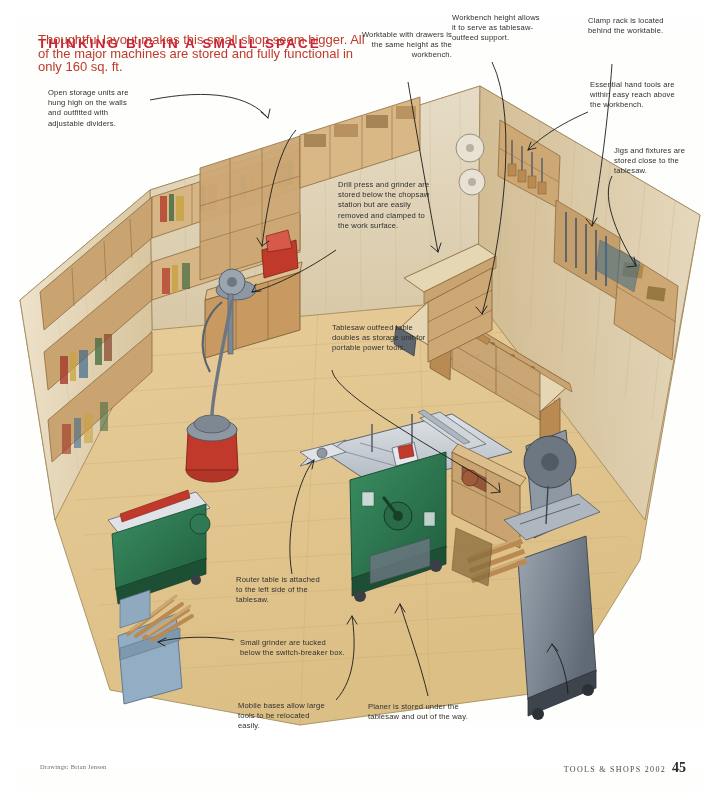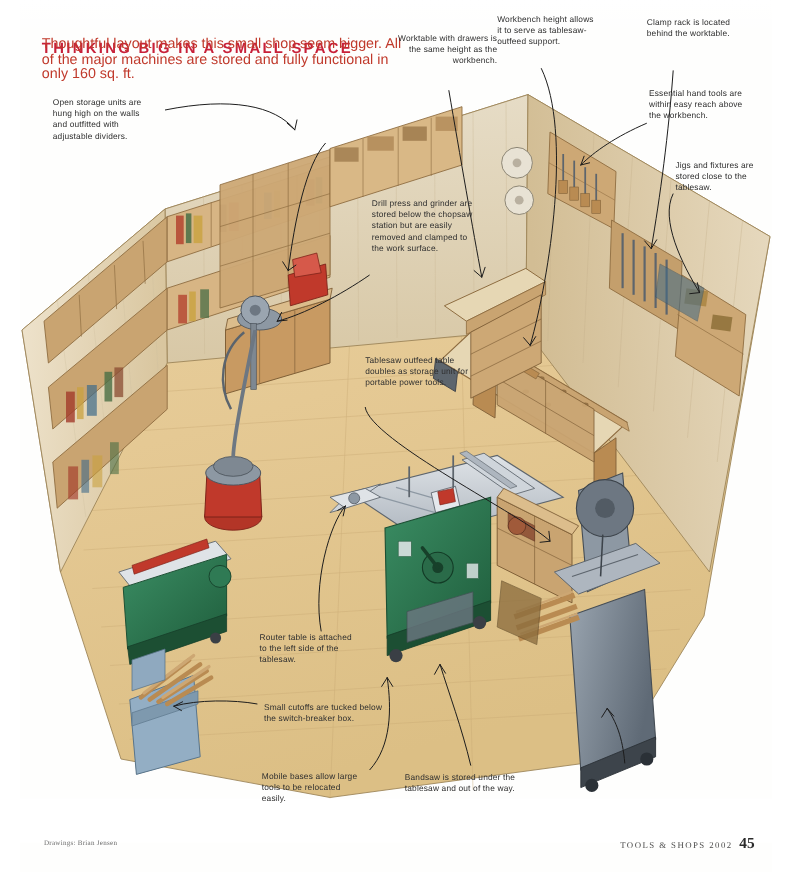--- a/index.html
+++ b/index.html
@@ -471,23 +471,23 @@
   <div class="callout" style="left:590px;top:80px;width:90px;">Essential hand tools are within easy reach above the workbench.</div>
 
   <div class="callout" style="left:614px;top:146px;width:74px;">Jigs and fixtures are stored close to the tablesaw.</div>
 
   <div class="callout" style="left:338px;top:180px;width:92px;">Drill press and grinder are stored below the chopsaw station but are easily removed and clamped to the work surface.</div>
 
   <div class="callout" style="left:332px;top:323px;width:96px;">Tablesaw outfeed table doubles as storage unit for portable power tools.</div>
 
   <div class="callout" style="left:236px;top:575px;width:88px;">Router table is attached to the left side of the tablesaw.</div>
 
-  <div class="callout" style="left:240px;top:638px;width:108px;">Small cutoffs are tucked below the switch-breaker box.</div>
+  <div class="callout" style="left:240px;top:638px;width:108px;">Small grinder are tucked below the switch-breaker box.</div>
 
   <div class="callout" style="left:238px;top:701px;width:92px;">Mobile bases allow large tools to be relocated easily.</div>
 
-  <div class="callout" style="left:368px;top:702px;width:106px;">Bandsaw is stored under the tablesaw and out of the way.</div>
+  <div class="callout" style="left:368px;top:702px;width:106px;">Planer is stored under the tablesaw and out of the way.</div>
 
 
   <div class="credit">Drawings: Brian Jensen</div>
   <div class="folio"><span>TOOLS &amp; SHOPS 2002</span><span class="pg">45</span></div>
 
 </div>
 
 </body></html>

